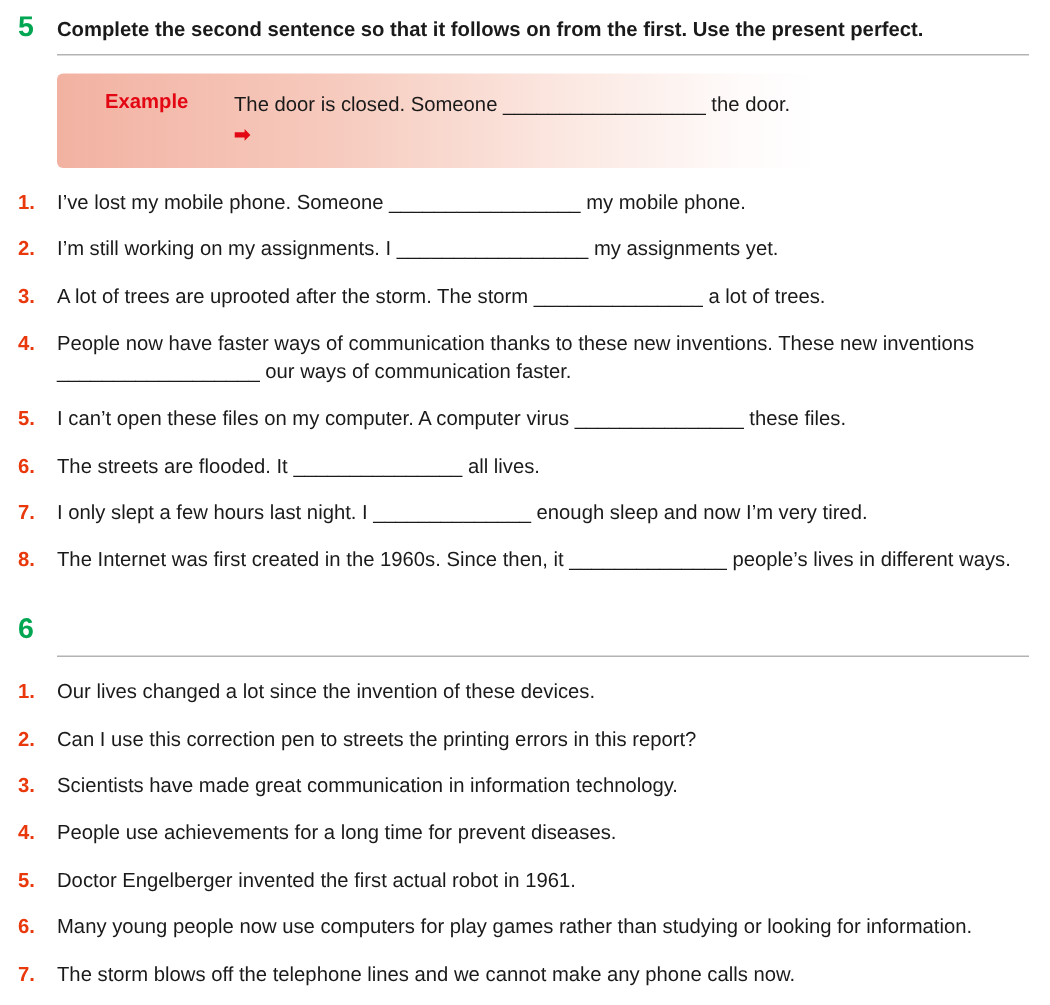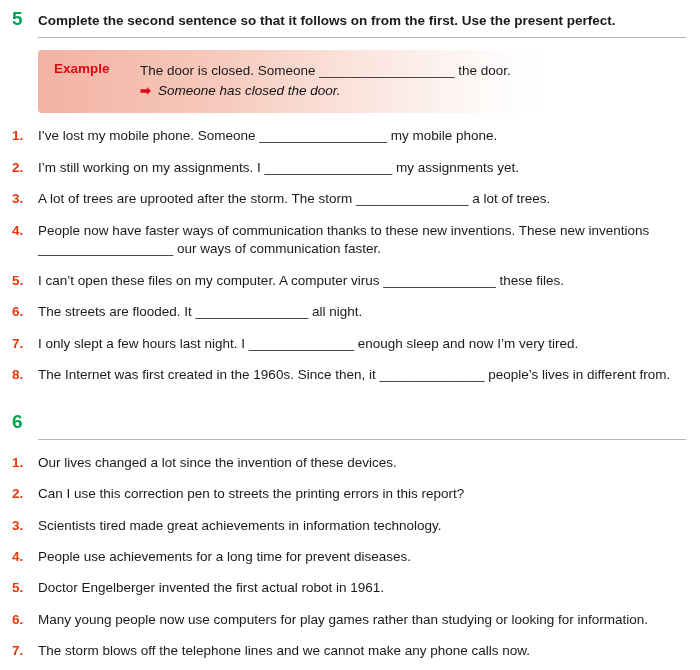--- a/index.html
+++ b/index.html
@@ -38,21 +38,21 @@
     line-height: 1.4;
   }
   .rule {
     height: 1px;
     background: #b3b3b3;
     margin: 6px 0 0 28px;
   }
   
   .example-box {
     margin: 12px 140px 14px 28px;
-    padding: 11px 16px 12px 16px;
+    padding: 11px 16px 12px 32px;
     border-radius: 4px;
     background: linear-gradient(90deg, #f2b2a2 0%, #f6c9bc 35%, #fbe6df 65%, #fefbfa 90%, #ffffff 100%);
     display: flex;
     gap: 14px;
     font-size: 13.5px;
   }
   .example-label {
     color: #e30613;
     font-weight: bold;
     width: 72px;
@@ -100,21 +100,20 @@
       <h2 class="ex-title">Complete the second sentence so that it follows on from the first. Use the present perfect.</h2>
     </div>
     <div class="rule"></div>
 
     <div class="example-box">
       <span class="example-label">Example</span>
       <div class="example-body">
         <div class="example-line">The door is closed. Someone __________________ the door.</div>
         <div class="example-answer-row">
           <span class="arrow">➡</span>
-          <span class="example-answer">Someone has closed the door.</span>
         </div>
       </div>
     </div>
 
     <div class="items">
       <div class="item">
         <span class="num">1.</span>
         <span class="txt">I’ve lost my mobile phone. Someone _________________ my mobile phone.</span>
       </div>
       <div class="item">
@@ -128,29 +127,29 @@
       <div class="item">
         <span class="num">4.</span>
         <span class="txt">People now have faster ways of communication thanks to these new inventions. These new inventions __________________ our ways of communication faster.</span>
       </div>
       <div class="item">
         <span class="num">5.</span>
         <span class="txt">I can’t open these files on my computer. A computer virus _______________ these files.</span>
       </div>
       <div class="item">
         <span class="num">6.</span>
-        <span class="txt">The streets are flooded. It _______________ all night.</span>
+        <span class="txt">The streets are flooded. It _______________ all lives.</span>
       </div>
       <div class="item">
         <span class="num">7.</span>
         <span class="txt">I only slept a few hours last night. I ______________ enough sleep and now I’m very tired.</span>
       </div>
       <div class="item">
         <span class="num">8.</span>
-        <span class="txt">The Internet was first created in the 1960s. Since then, it ______________ people’s lives in different from.</span>
+        <span class="txt">The Internet was first created in the 1960s. Since then, it ______________ people’s lives in different ways.</span>
       </div>
     </div>
   </section>
 
   <section class="exercise gap-before">
     <div class="ex-head">
       <span class="ex-num">6</span>
     </div>
     <div class="rule"></div>
 
@@ -158,21 +157,21 @@
       <div class="item">
         <span class="num">1.</span>
         <span class="txt">Our lives changed a lot since the invention of these devices.</span>
       </div>
       <div class="item">
         <span class="num">2.</span>
         <span class="txt">Can I use this correction pen to streets the printing errors in this report?</span>
       </div>
       <div class="item">
         <span class="num">3.</span>
-        <span class="txt">Scientists tired made great achievements in information technology.</span>
+        <span class="txt">Scientists have made great communication in information technology.</span>
       </div>
       <div class="item">
         <span class="num">4.</span>
         <span class="txt">People use achievements for a long time for prevent diseases.</span>
       </div>
       <div class="item">
         <span class="num">5.</span>
         <span class="txt">Doctor Engelberger invented the first actual robot in 1961.</span>
       </div>
       <div class="item">

